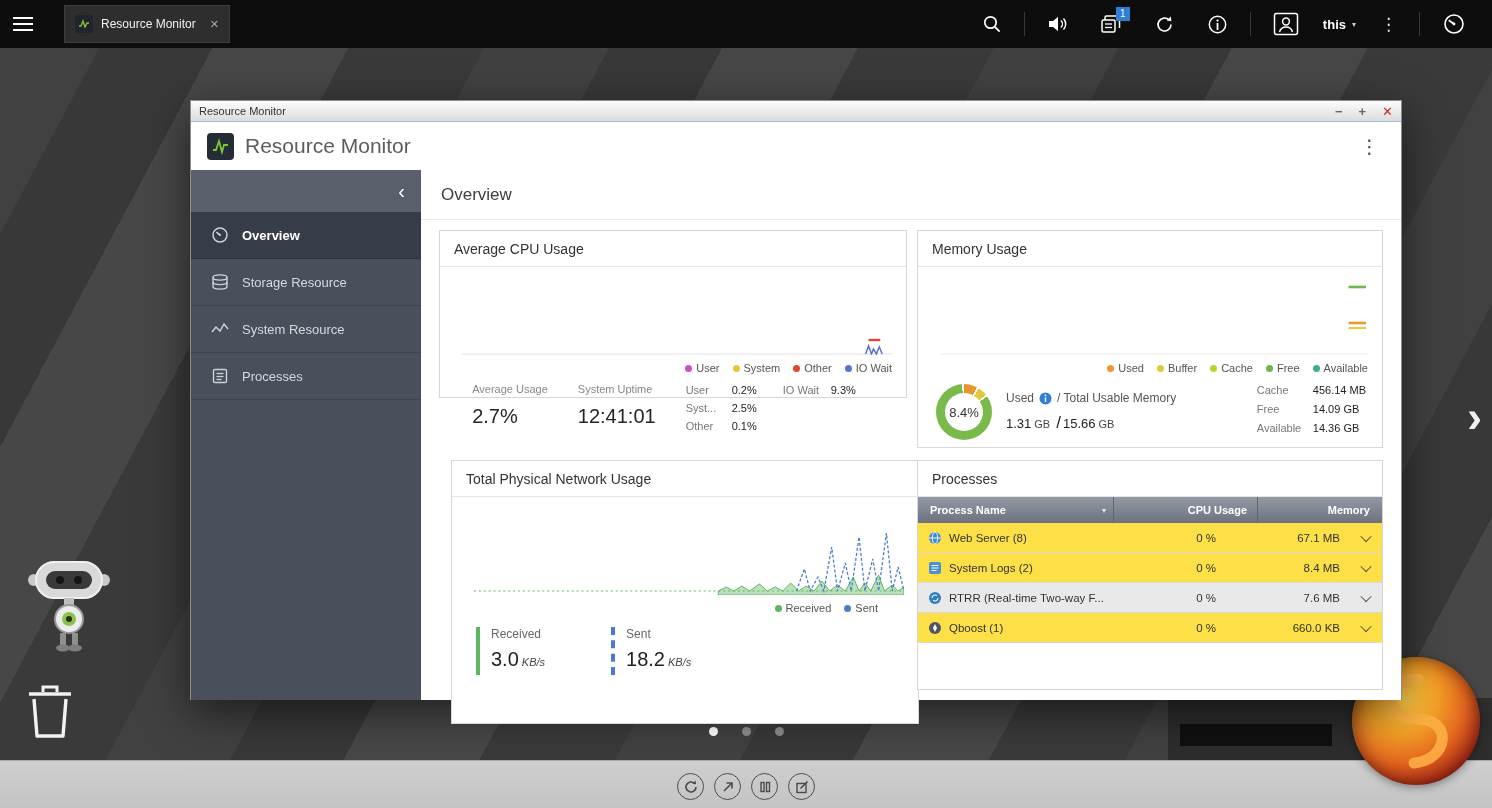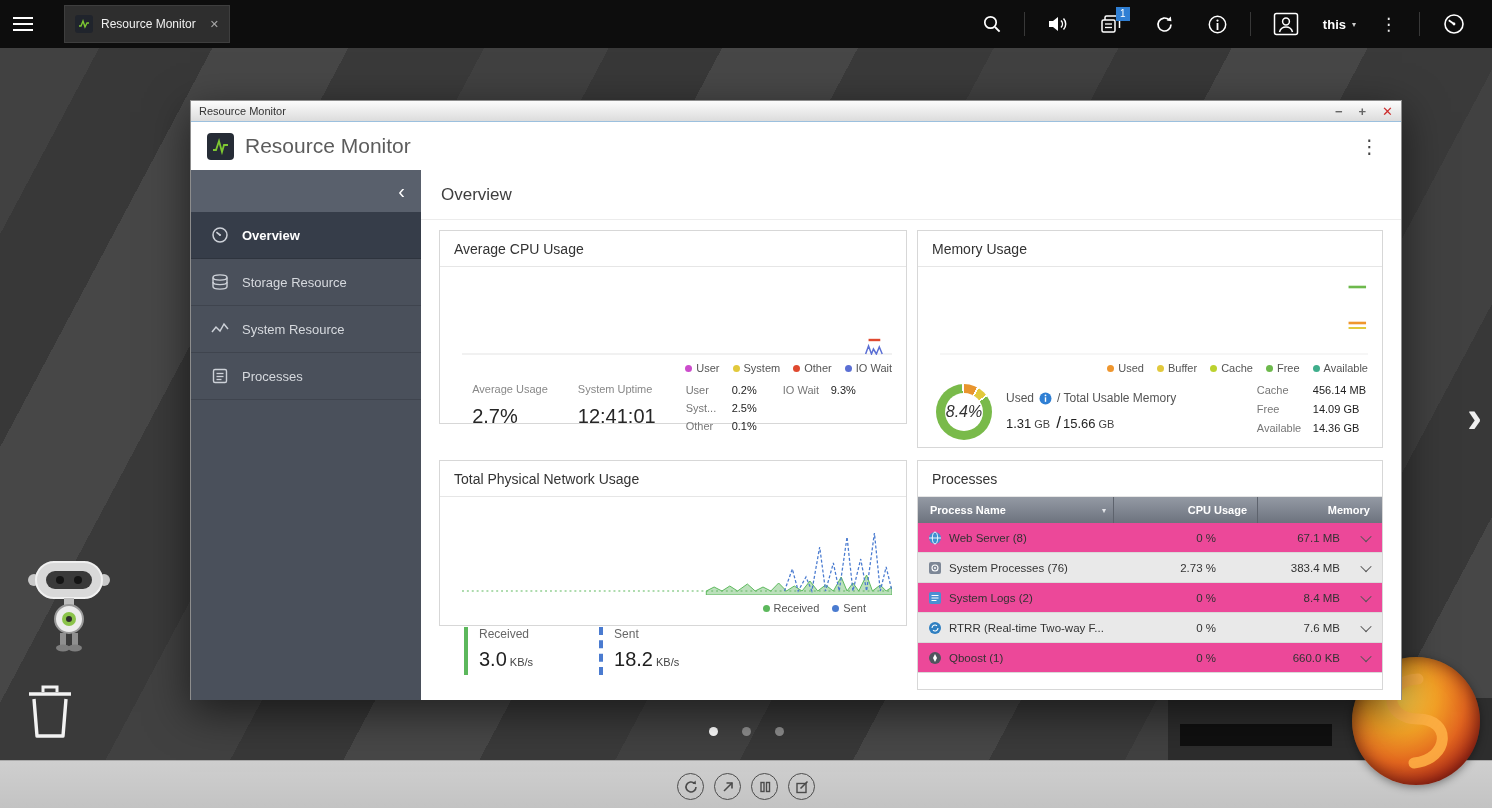--- a/index.html
+++ b/index.html
@@ -65,23 +65,23 @@
   .side-item.active { background:#363d49; color:#fff; font-weight:bold; }
   .qcenter { position:absolute; left:0; right:0; bottom:0; border-top:1px solid #5b6170; padding:15px 16px; display:flex; gap:11px; align-items:center; }
   .qcenter-ic { width:30px; height:30px; border-radius:50%; background:#4a7190; flex-shrink:0; display:flex; align-items:center; justify-content:center; }
   .qcenter-txt { font-size:12px; line-height:1.45; color:#e8eaee; max-width:156px; }
 
   
   .content { flex:1; position:relative; background:#fff; }
   .page-heading { height:50px; line-height:50px; padding-left:20px; font-size:17px; color:#3e3e3e; border-bottom:1px solid #ececec; }
   .panels { position:absolute; left:18px; top:60px; right:18px; bottom:0; }
   .panel { position:absolute; background:#fff; border:1px solid #d7d7d7; }
-  #panel-cpu  { left:0;     top:0;     width:468px; height:194px; }
+  #panel-cpu  { left:0;     top:0;     width:468px; height:168px; }
   #panel-mem  { left:478px; top:0;     width:466px; height:218px; }
-  #panel-net  { left:0;     top:230px; width:468px; height:166px; }
+  #panel-net  { left:12px;     top:230px; width:468px; height:264px; }
   #panel-proc { left:478px; top:230px; width:466px; height:230px; }
   .panel-title { height:36px; line-height:36px; padding:0 14px; font-size:14px; color:#333; border-bottom:1px solid #e6e6e6; }
   .chart-zone { margin:10px 14px 0 22px; position:relative; }
   .legend { display:flex; justify-content:flex-end; align-items:center; gap:13px; margin:3px 14px 0 0; font-size:11px; color:#555; }
   .legend .li { display:flex; align-items:center; gap:4px; }
   .ldot { width:7px; height:7px; border-radius:50%; display:inline-block; }
 
   
   .cpu-bottom { display:flex; margin:9px 14px 0 22px;justify-content:center; }
   .stat-big { margin-right:30px; }
@@ -90,47 +90,47 @@
   .mini-col { font-size:11px; margin-right:26px; margin-top:1px; }
   .mini-row { display:flex; margin-bottom:6px; }
   .mini-row .lbl { color:#777; width:46px; }
   .mini-row .val { color:#222; }
 
   
   .mem-bottom { display:flex; align-items:center; margin:9px 14px 0 18px; }
   .donut { width:56px; height:56px; border-radius:50%; position:relative; flex-shrink:0;
     background:conic-gradient(#e8952e 0deg 28deg,#ffffff 28deg 32deg,#e2c93c 32deg 52deg,#ffffff 52deg 56deg,#79ba4a 56deg 356deg,#ffffff 356deg 360deg); }
   .donut::after { content:""; position:absolute; inset:9px; border-radius:50%; background:#fff; }
-  .donut .pct { position:absolute; inset:0; display:flex; align-items:center; justify-content:center; font-size:16px; color:#333; z-index:1;font-style:italic; }
+  .donut .pct { position:absolute; inset:0; display:flex; align-items:center; justify-content:center; font-size:13px; color:#333; z-index:1; }
   .mem-mid { margin-left:14px; }
   .mem-line1 { display:flex; align-items:center; gap:5px; font-size:12px; color:#555; }
   .mem-vals { margin-top:8px; color:#1f1f1f; }
   .mem-vals .big { font-size:13px; }
   .mem-vals .unit { font-size:11px; color:#444; margin:0 4px 0 3px; }
   .mem-vals .slash { font-size:17px; margin:0 2px; }
   .mem-stats { margin-left:auto; font-size:11px; margin-right:2px; }
   .mem-stats .mini-row { margin-bottom:7px; }
   .mem-stats .lbl { width:56px; }
 
   
   .net-bottom { display:flex; gap:66px; margin:13px 14px 0 24px; }
   .net-block { border-left:4px solid #5cb85c; padding-left:11px; min-height:48px; }
   .net-block.sent { border-left-style:dashed; border-left-color:#4a7bd0; }
   .net-block .lbl { font-size:12px; color:#666; }
   .net-block .val { font-size:20px; color:#1f1f1f; margin-top:7px; }
-  .net-block .unit { font-size:11px; color:#444; margin-left:3px; }
+  .net-block .unit { font-size:11px; color:#444; margin-left:3px;font-style:italic; }
 
   
   .tbl-head { display:flex; height:26px; background:linear-gradient(#949aa4,#6d737e); color:#fff; font-size:11px; font-weight:bold; align-items:center;gap:32px; }
   .th-name { width:196px; height:100%; display:flex; align-items:center; justify-content:space-between; padding:0 7px 0 12px; border-right:1px solid #5e636d; }
   .th-name .sort { font-size:8px; color:#e4e6ea; }
   .th-cpu { width:112px; height:100%; line-height:26px; text-align:right; padding-right:10px; border-right:1px solid #5e636d; }
   .th-mem { flex:1; line-height:26px; text-align:right; padding-right:12px; }
   .proc-row { display:flex; align-items:center; height:30px; font-size:11.5px; color:#333; border-bottom:1px solid #d9d9d9; }
-  .proc-row.odd { background:#ec4899; }
+  .proc-row.odd { background:#fde047; }
   .proc-row.even { background:#e9e9e9; }
   .pr-name { width:196px; display:flex; align-items:center; gap:7px; padding-left:10px; overflow:hidden; white-space:nowrap; }
   .pr-cpu { width:112px; text-align:right; padding-right:10px; }
   .pr-mem { flex:1; text-align:right; padding-right:10px; }
   .pr-chev { width:32px; display:flex; justify-content:center; }
   .chev { width:8px; height:8px; border-right:1.6px solid #555; border-bottom:1.6px solid #555; transform:rotate(45deg) translate(-1px,-1px); }
   .pic { width:14px; height:14px; border-radius:3px; flex-shrink:0; display:flex; align-items:center; justify-content:center; }
 </style>
 </head>
 <body>
@@ -535,37 +535,20 @@
                   </span>
                   <span data-interactable="false">Web Server (8)</span>
                 </div>
               <div class="pr-cpu" data-interactable="false">0 %</div>
               <div class="pr-mem" data-interactable="false">67.1 MB</div>
               <div class="pr-chev" data-interactable="true">
                   <span class="chev" data-interactable="false"></span>
                 </div>
             </div>
 
-            <div class="proc-row even" data-interactable="true">
-              <div class="pr-name">
-                  <span class="pic" data-interactable="false">
-                    <svg width="14" height="14" viewBox="0 0 14 14">
-                      <rect x="1" y="1" width="12" height="12" rx="2" fill="#7d8796"></rect>
-                      <circle cx="7" cy="7" r="3" fill="none" stroke="#fff" stroke-width="1.1"></circle>
-                      <circle cx="7" cy="7" r="1" fill="#fff"></circle>
-                    </svg>
-                  </span>
-                  <span data-interactable="false">System Processes (76)</span>
-                </div>
-              <div class="pr-cpu" data-interactable="false">2.73 %</div>
-              <div class="pr-mem" data-interactable="false">383.4 MB</div>
-              <div class="pr-chev" data-interactable="true">
-                  <span class="chev" data-interactable="false"></span>
-                </div>
-            </div>
 
             <div class="proc-row odd" data-interactable="true">
               <div class="pr-name">
                   <span class="pic" data-interactable="false">
                     <svg width="14" height="14" viewBox="0 0 14 14">
                       <rect x="1" y="1" width="12" height="12" rx="2" fill="#4a90d2"></rect>
                       <line x1="3.5" y1="4.5" x2="10.5" y2="4.5" stroke="#fff" stroke-width="1"></line>
                       <line x1="3.5" y1="7" x2="10.5" y2="7" stroke="#fff" stroke-width="1"></line>
                       <line x1="3.5" y1="9.5" x2="8.5" y2="9.5" stroke="#fff" stroke-width="1"></line>
                     </svg>

